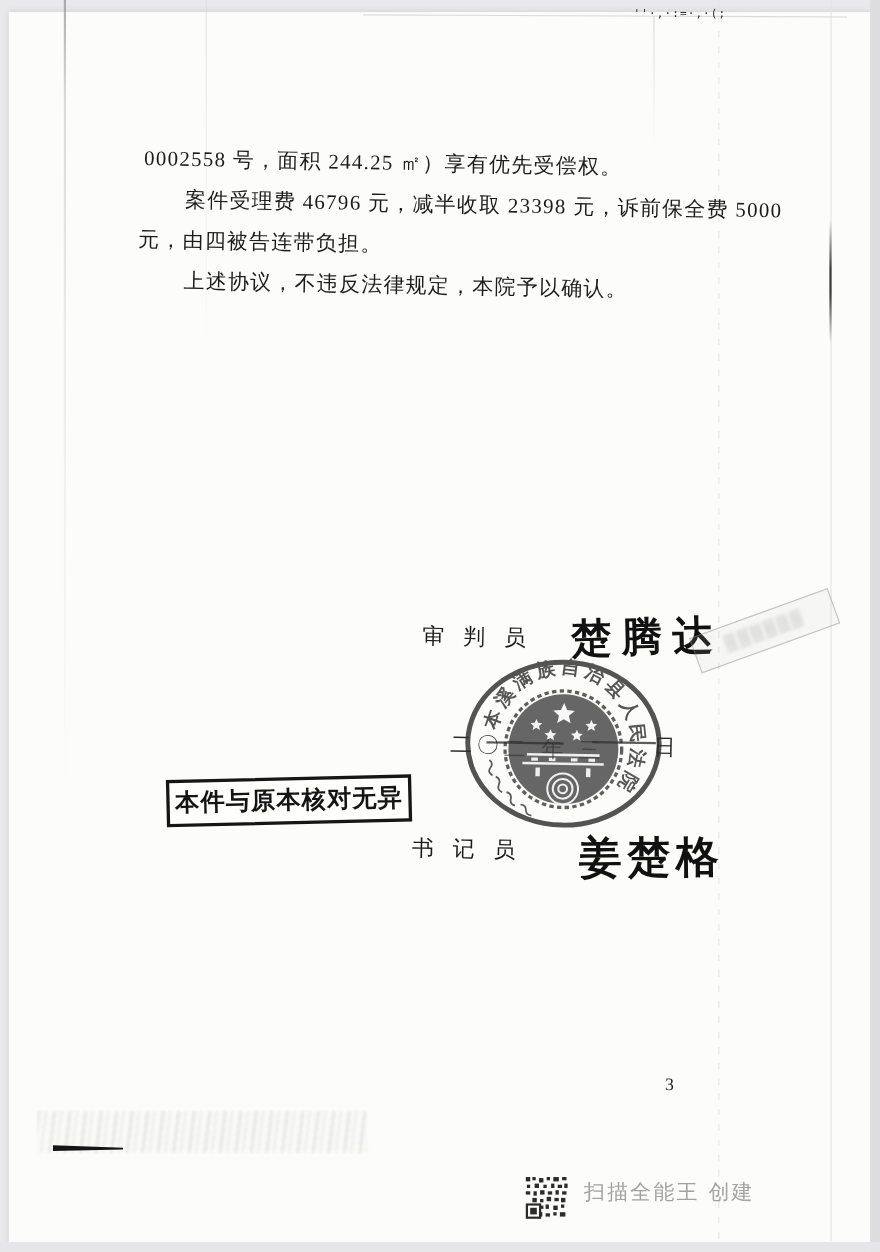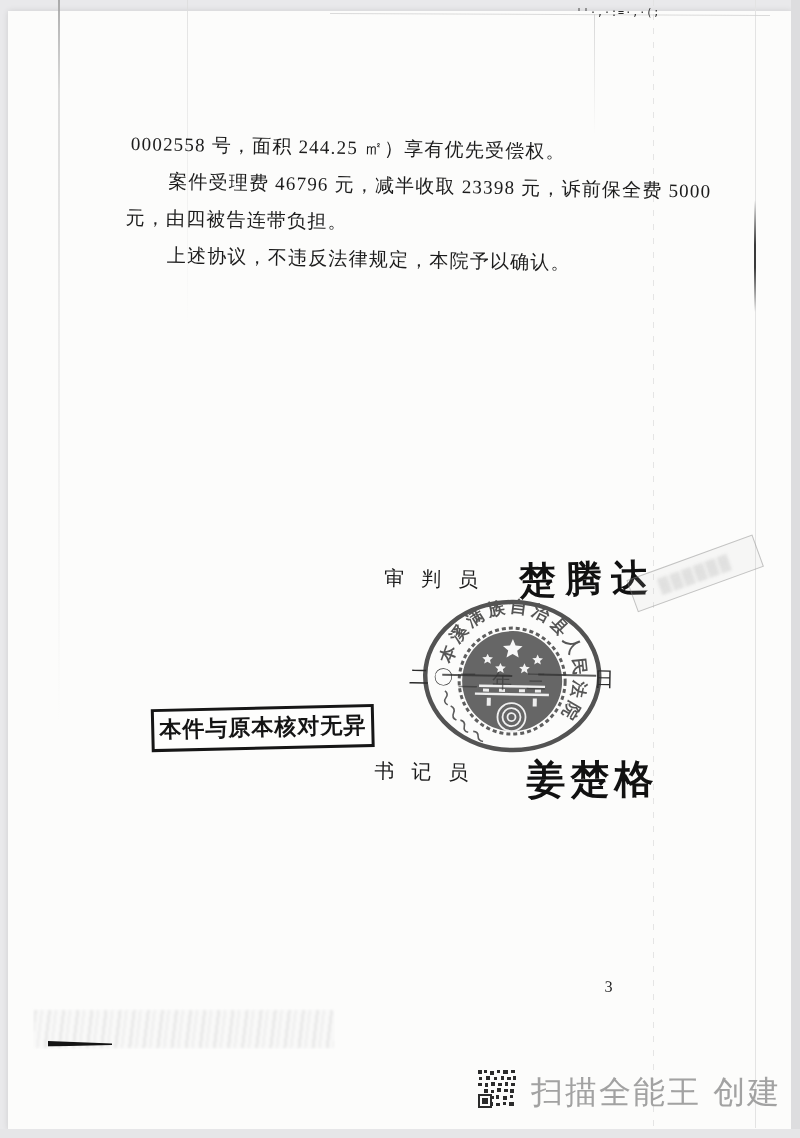--- a/index.html
+++ b/index.html
@@ -54,21 +54,21 @@
       padding:3px 5px 4px 5px;font-size:22px;font-weight:700;letter-spacing:1px;
       color:#141414;background:rgba(255,255,255,.6);transform:rotate(-2.4deg);white-space:nowrap;}
   .ghost-stamp{position:absolute;left:636px;top:546px;width:132px;height:32px;
       transform:rotate(-21deg);border:1.5px solid rgba(130,130,130,.45);
       background:rgba(205,205,205,.12);display:flex;align-items:center;justify-content:center;}
   .ghost-stamp span{color:#8f8f8f;font-size:15px;letter-spacing:2px;filter:blur(1.6px);opacity:.75;}
   .page-number{position:absolute;left:620px;top:969px;font-size:16px;color:#222;}
   
   .footer-mark{position:absolute;left:476px;top:1068px;display:flex;align-items:flex-start;}
   .qr{width:42px;height:42px;margin-right:13px;}
-  .wm-text{font-family:"DejaVu Sans","Liberation Sans",sans-serif;font-size:32px;
+  .wm-text{font-family:"DejaVu Sans","Liberation Sans",sans-serif;font-size:19px;
       color:#a2a2a2;letter-spacing:2px;margin-top:3px;white-space:nowrap;}
 </style>
 </head>
 <body>
 
 <div id="canvas">
 
   <div class="paper"></div>
 
   <div class="crease c1"></div>

